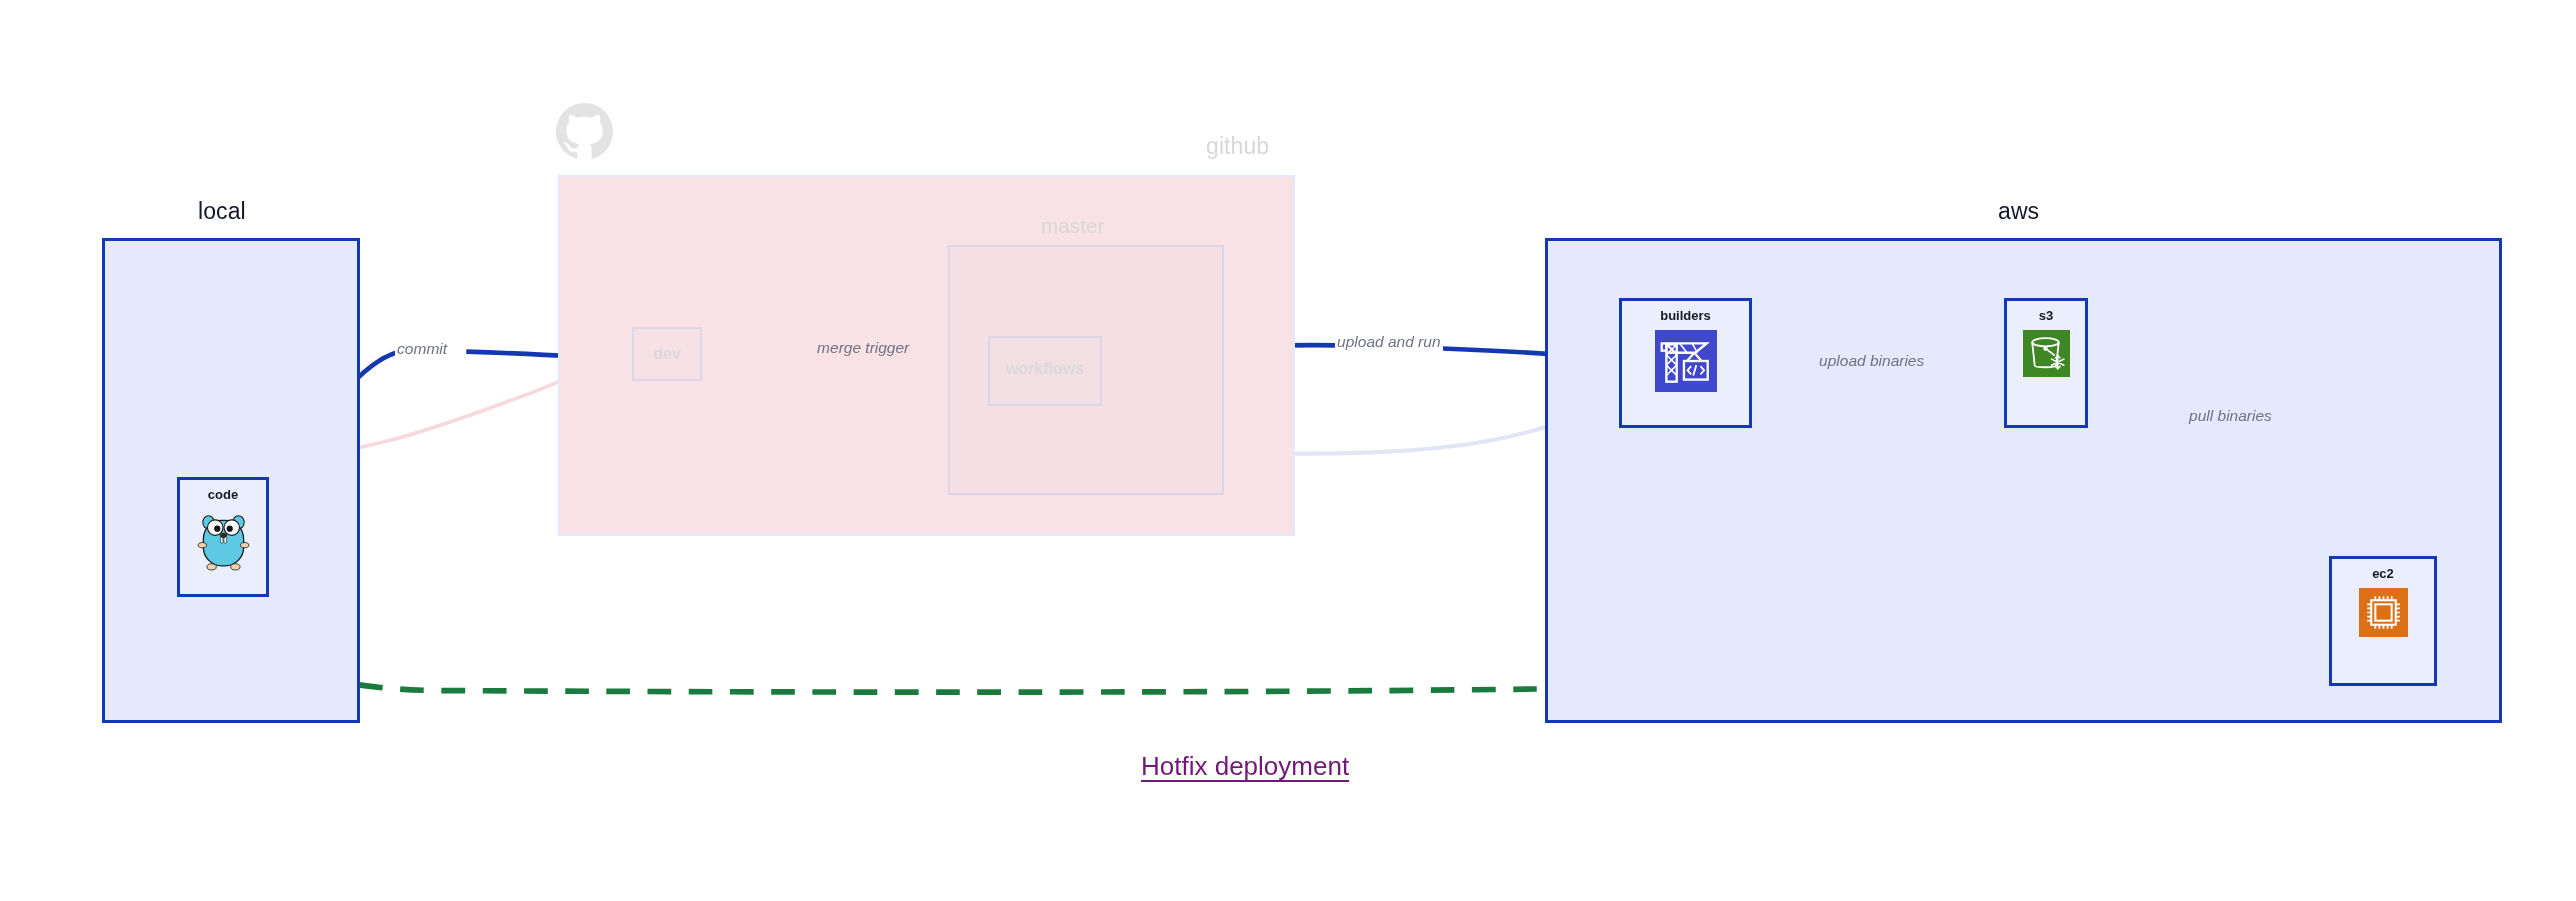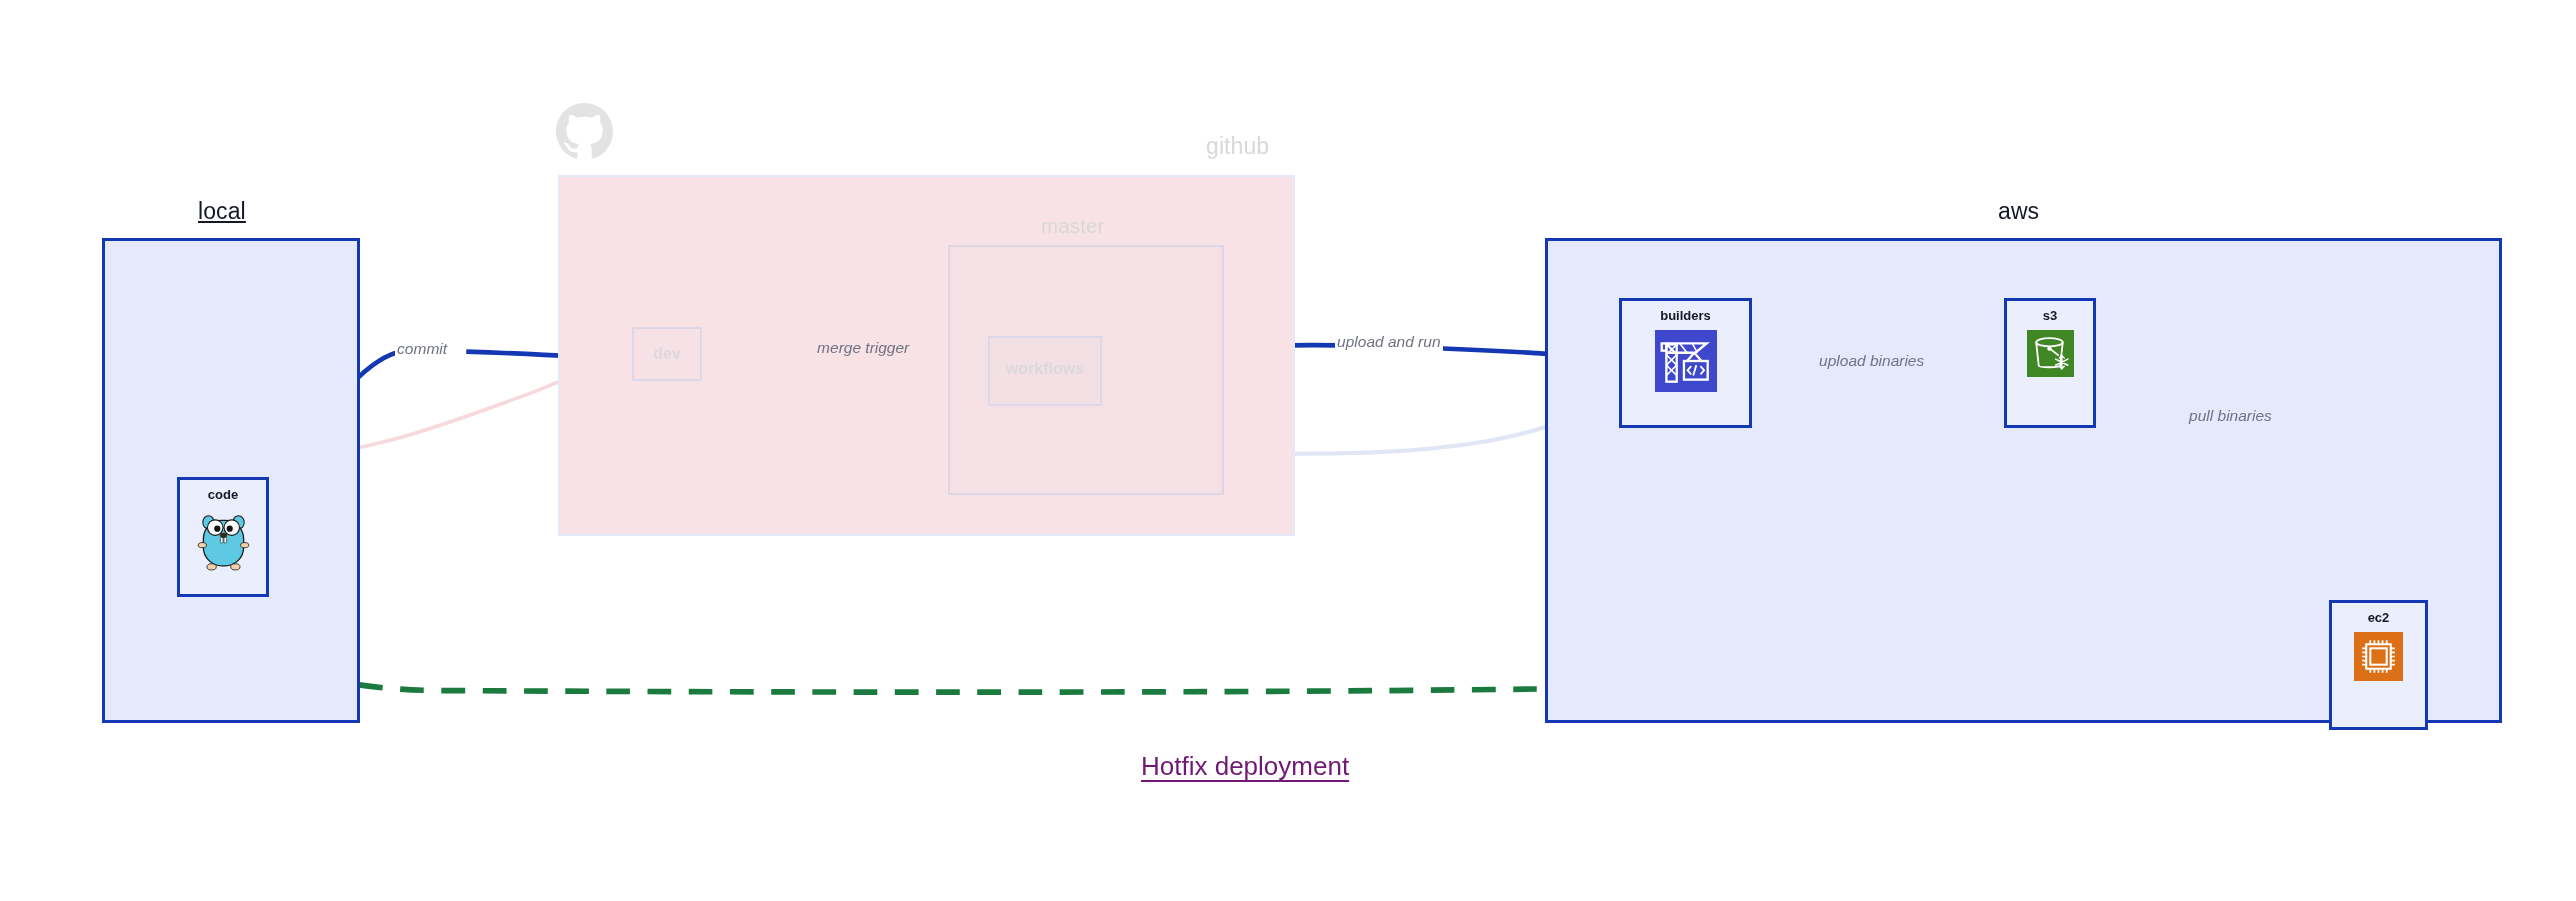--- a/index.html
+++ b/index.html
@@ -147,21 +147,21 @@
     <path d="M 3410 706 L 3530 706" fill="none" stroke="#1438b4" stroke-width="9"></path>
     <path d="M 3768 706 L 3880 706" fill="none" stroke="#1438b4" stroke-width="9" marker-end="url(#arrow-blue)"></path>
 
     <path d="M 4072 706 C 4180 720 4250 760 4290 810" fill="none" stroke="#1438b4" stroke-width="9"></path>
     <path d="M 4390 886 C 4450 980 4500 1050 4545 1095" fill="none" stroke="#1438b4" stroke-width="9" marker-end="url(#arrow-blue)"></path>
 
     <path d="M 432 1172 C 500 1290 620 1338 860 1340 C 1800 1345 2700 1345 3400 1330 C 3900 1320 4250 1290 4495 1245" fill="none" stroke="#1b7a3e" stroke-width="11" stroke-dasharray="46 34" stroke-linecap="butt" marker-end="url(#arrow-green)"></path>
   </svg>
 
   <div class="group group-local" style="left:102px; top:238px; width:258px; height:485px;"></div>
-  <div class="group-title" style="left:198px; top:198px;text-decoration:underline;">local</div>
+  <div class="group-title" style="left:198px; top:198px;">local</div>
 
   <div class="node" style="left:177px; top:477px; width:92px; height:120px;">
     <span class="node-label">code</span>
     <span class="node-icon">
       <svg width="57" height="62" viewBox="0 0 110 120">
 
         <ellipse cx="26" cy="26" rx="11" ry="13" fill="#5dc9e2" stroke="#1a1a1a" stroke-width="2"></ellipse>
         <ellipse cx="84" cy="26" rx="11" ry="13" fill="#5dc9e2" stroke="#1a1a1a" stroke-width="2"></ellipse>
 
         <rect x="16" y="22" width="78" height="88" rx="36" fill="#5dc9e2" stroke="#1a1a1a" stroke-width="2.5"></rect>
@@ -232,40 +232,40 @@
 
           <path d="M76 44 L62 60 M76 44 L90 60"></path>
 
           <rect x="56" y="60" width="46" height="36"></rect>
           <path d="M70 70 L63 78 L70 86 M88 70 L95 78 L88 86 M80 68 L74 88" stroke-width="3.5"></path>
         </g>
       </svg>
     </span>
   </div>
 
-  <div class="node" style="left:2004px; top:298px; width:92px; height:130px;">
+  <div class="node" style="left:2004px; top:298px; width:84px; height:130px;">
     <span class="node-label">s3</span>
     <span class="node-icon">
       <svg width="47" height="47" viewBox="0 0 92 92">
         <rect x="0" y="0" width="92" height="92" fill="#3f8624"></rect>
         <g stroke="#ffffff" stroke-width="3.6" fill="none">
           <ellipse cx="44" cy="24" rx="26" ry="8"></ellipse>
           <path d="M18 24 L23 70 C23 74 65 74 65 70 L70 24"></path>
           <path d="M44 36 L62 50"></path>
           <circle cx="44" cy="36" r="2.6" fill="#ffffff"></circle>
         </g>
         <g stroke="#ffffff" stroke-width="3.2" stroke-linecap="round">
           <path d="M68 50 L68 76 M56 57 L80 69 M80 57 L56 69"></path>
           <path d="M68 50 L63 55 M68 50 L73 55 M68 76 L63 71 M68 76 L73 71" stroke-width="2.6"></path>
         </g>
       </svg>
     </span>
   </div>
 
-  <div class="node" style="left:2329px; top:556px; width:99px; height:130px;margin-top:44px;">
+  <div class="node" style="left:2329px; top:556px; width:108px; height:130px;">
     <span class="node-label">ec2</span>
     <span class="node-icon">
       <svg width="49" height="49" viewBox="0 0 96 96">
         <rect x="0" y="0" width="96" height="96" fill="#db7016"></rect>
         <g stroke="#ffffff" stroke-width="4" fill="none">
           <rect x="24" y="24" width="48" height="48"></rect>
           <rect x="32" y="32" width="32" height="32"></rect>
         </g>
         <g stroke="#ffffff" stroke-width="3.4">
           <path d="M32 24 L32 16 M40 24 L40 16 M48 24 L48 16 M56 24 L56 16 M64 24 L64 16"></path>

